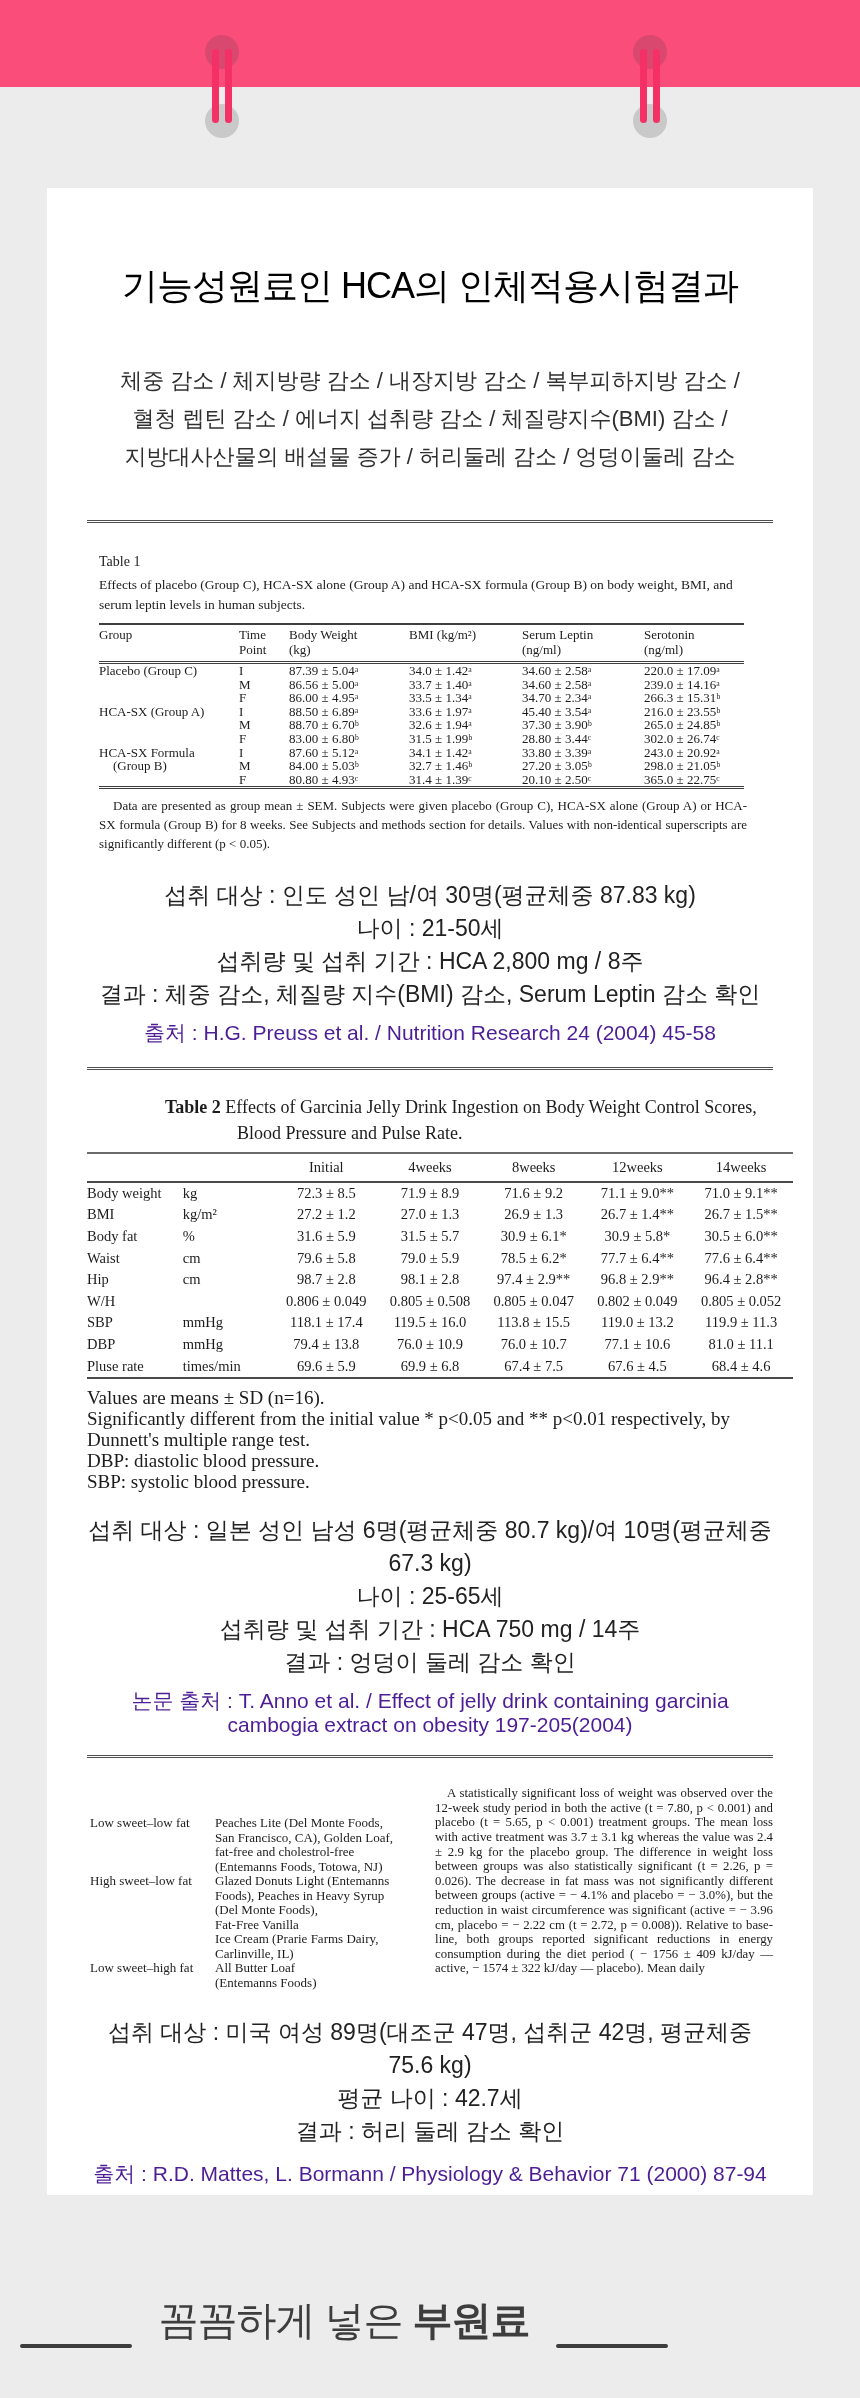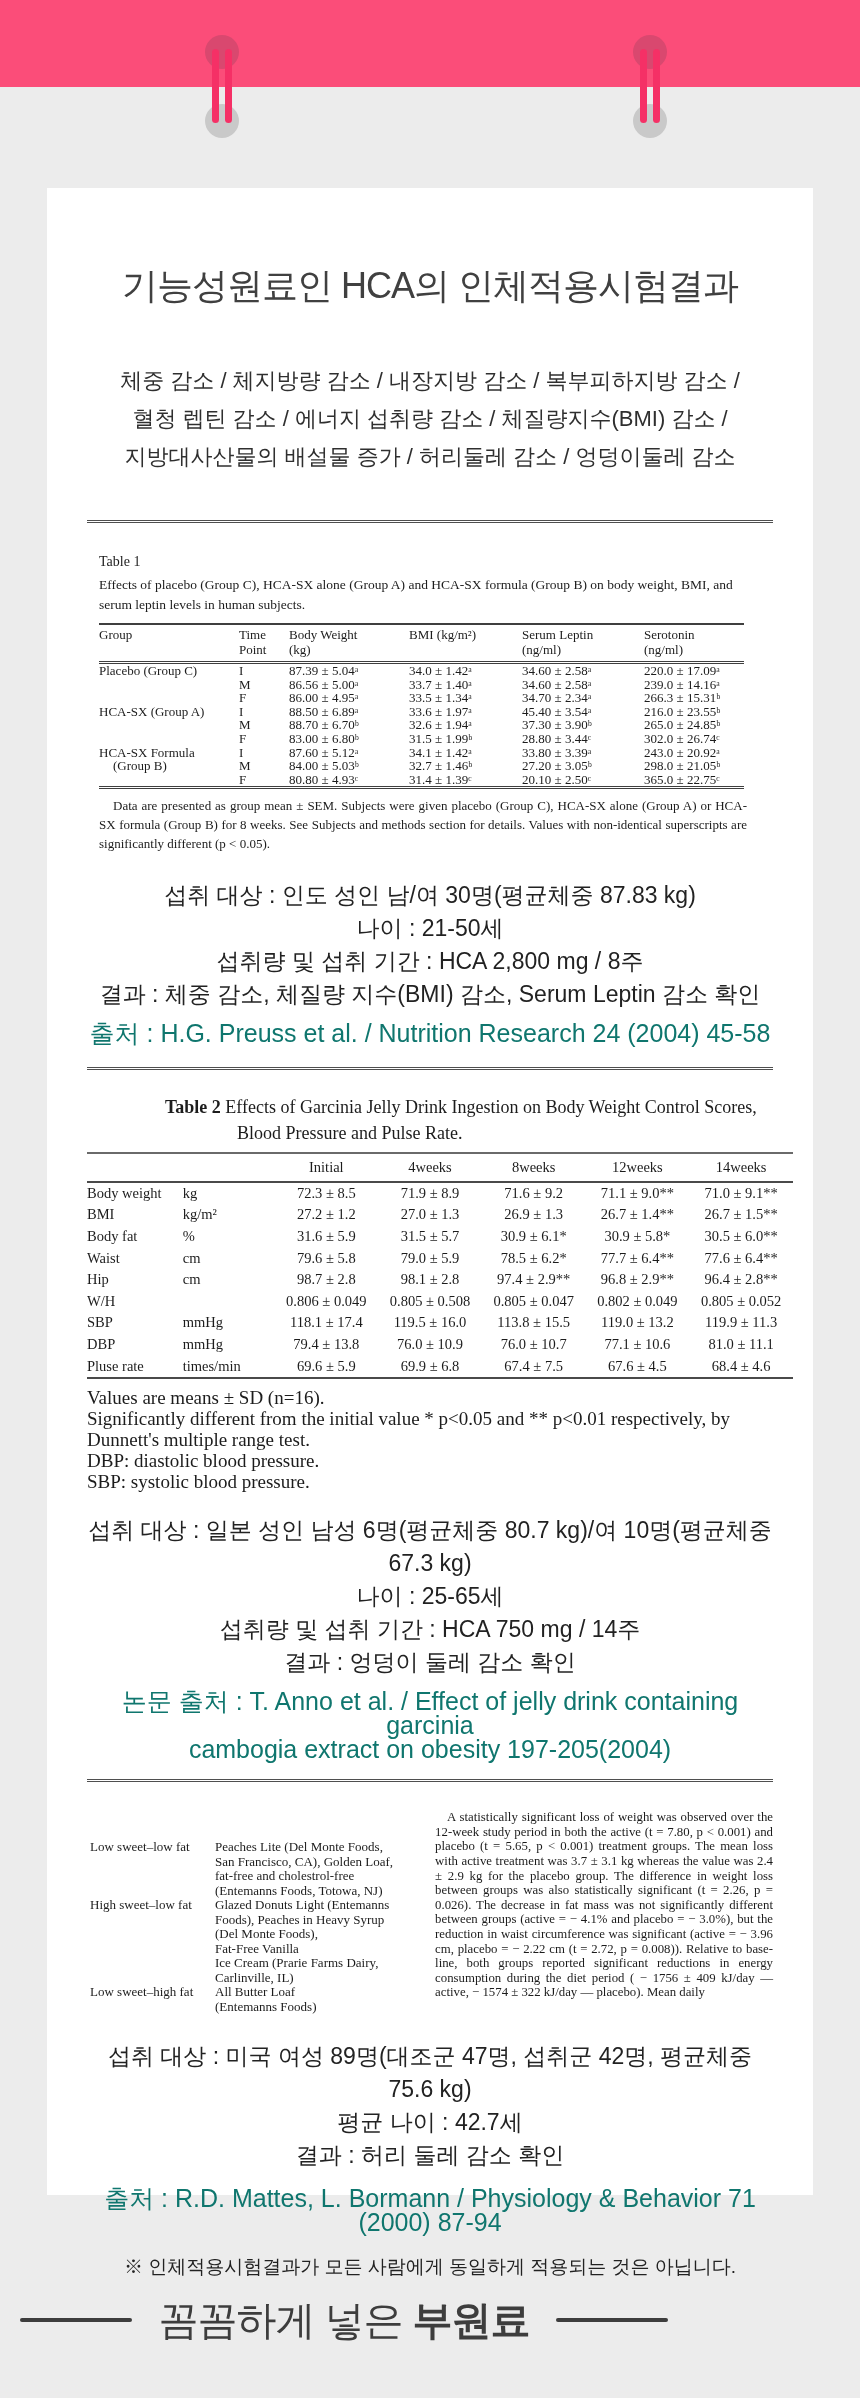--- a/index.html
+++ b/index.html
@@ -10,21 +10,21 @@
   .band{position:absolute;left:0;top:0;width:860px;height:87px;background:#fb4d79;}
   .pin{position:absolute;top:0;width:40px;height:145px;}
   .pin .cap-dark{position:absolute;left:3px;top:35px;width:34px;height:34px;border-radius:50%;background:#d9486f;}
   .pin .cap-gray{position:absolute;left:3px;top:104px;width:34px;height:34px;border-radius:50%;background:#c9c9c9;}
   .pin .bar{position:absolute;top:49px;width:7px;height:74px;border-radius:4px;background:#f53066;}
   .pin .bar.left{left:10px;} .pin .bar.right{left:23px;}
 
   
   .card{position:absolute;left:47px;top:188px;width:766px;height:2007px;background:#ffffff;padding:0 40px;box-sizing:border-box;}
 
-  .page-title{margin-top:76px;text-align:center;font-size:36px;line-height:44px;font-weight:400;color:#404040;letter-spacing:-1px;}
+  .page-title{margin-top:76px;text-align:center;font-size:36px;line-height:44px;font-weight:400;color:#000000;letter-spacing:-1px;}
   .subtitle{margin-top:54px;text-align:center;font-size:22px;line-height:38px;color:#2f2f2f;}
 
   .divider{height:1px;border-top:1.5px solid #4f4f4f;border-bottom:1.5px solid #4f4f4f;margin:44px 0 0 0;}
 
   
   .scan{font-family:"Liberation Serif","DejaVu Serif",serif;color:#1c1c1c;}
   .scan1{margin:30px 12px 0 12px;}
   .t1-cap-label{font-size:14px;line-height:18px;}
   .t1-cap-text{margin-top:4px;font-size:13.5px;line-height:20px;max-width:650px;}
   table.t1{margin-top:8px;width:645px;border-collapse:collapse;font-size:13px;}
@@ -34,21 +34,21 @@
   table.t1 td{line-height:13.6px;padding:0;}
   table.t1 th:nth-child(2),table.t1 td:nth-child(2){text-align:left;}
   table.t1 tbody tr:nth-child(8) td:first-child{padding-left:14px;}
   .t1-col1{width:140px;} .t1-col2{width:50px;} .t1-col3{width:120px;}
   .t1-col4{width:113px;} .t1-col5{width:122px;} .t1-col6{width:100px;}
   .t1-footnote{margin-top:7px;font-size:13px;line-height:19px;text-align:justify;text-indent:14px;max-width:648px;}
 
   
   .k-block{margin-top:26px;text-align:center;color:#222222;}
   .k-line{font-size:23px;line-height:33px;}
-  .k-source{margin-top:10px;font-size:25px;line-height:24px;color:#0f766e;white-space:pre-line;}
+  .k-source{margin-top:10px;font-size:21px;line-height:24px;color:#4c1d95;white-space:pre-line;}
 
   .scan2{margin:24px 0 0 0;}
   .t2-caption{padding-left:150px;text-indent:-72px;font-size:18px;line-height:26px;max-width:660px;}
   .t2-cap-label{font-weight:700;}
   .t2-rule{margin-top:6px;height:1.5px;background:#6a6a6a;width:706px;}
   table.t2{width:706px;border-collapse:collapse;font-size:14.5px;}
   table.t2 thead th{font-weight:400;text-align:center;padding:6px 0;line-height:15px;border-bottom:2.5px solid #4a4a4a;}
   table.t2 tbody{border-bottom:2.5px solid #4a4a4a;}
   table.t2 td{line-height:21.6px;padding:0;text-align:center;}
   table.t2 th:nth-child(1),table.t2 td:nth-child(1),
@@ -59,21 +59,21 @@
   .scan3{margin:28px 0 0 0;display:flex;}
   .s3-left{width:355px;padding-top:30px;font-size:13px;line-height:14.5px;}
   .s3-row{display:flex;}
   .s3-label{width:125px;padding-left:3px;flex:none;}
   .s3-foods{white-space:pre-line;}
   .s3-right{width:358px;margin-left:13px;font-size:12.8px;line-height:14.6px;text-align:justify;text-indent:12px;}
 
   .disclaimer{margin-top:20px;text-align:center;font-size:19px;line-height:26px;color:#222222;}
 
   
-  .footer-label{position:absolute;left:0;top:2292px;width:688px;display:flex;align-items:center;justify-content:center;}
+  .footer-label{position:absolute;left:0;top:2292px;width:688px;display:flex;align-items:flex-end;justify-content:center;}
   .footer-line{width:112px;height:4px;background:#3d3d3d;border-radius:2px;flex:none;}
   .footer-text{margin:0 26px;font-size:40px;line-height:56px;color:#3d3d3d;letter-spacing:-1px;white-space:nowrap;}
   .footer-text .bold{font-weight:700;}
 </style>
 </head>
 <body>
 
 <div class="canvas">
 
   <div class="band"></div>
@@ -371,21 +371,20 @@
       <div class="s3-right">A statistically significant loss of weight was observed over the 12-week study period in both the active (t = 7.80, p &lt; 0.001) and placebo (t = 5.65, p &lt; 0.001) treatment groups. The mean loss with active treatment was 3.7 ± 3.1 kg whereas the value was 2.4 ± 2.9 kg for the placebo group. The difference in weight loss between groups was also statistically significant (t = 2.26, p = 0.026). The decrease in fat mass was not significantly different between groups (active = − 4.1% and placebo = − 3.0%), but the reduction in waist circumference was significant (active = − 3.96 cm, placebo = − 2.22 cm (t = 2.72, p = 0.008)). Relative to base-line, both groups reported significant reductions in energy consumption during the diet period ( − 1756 ± 409 kJ/day — active,  − 1574 ± 322 kJ/day — placebo). Mean daily</div>
     </div>
 
     <div class="k-block">
       <div class="k-line">섭취 대상 : 미국 여성 89명(대조군 47명, 섭취군 42명, 평균체중 75.6 kg)</div>
       <div class="k-line">평균 나이 : 42.7세</div>
       <div class="k-line">결과 : 허리 둘레 감소 확인</div>
       <div class="k-source" style="margin-top:14px;">출처 : R.D. Mattes, L. Bormann / Physiology &amp; Behavior 71 (2000) 87-94</div>
     </div>
 
-    <div class="disclaimer">※ 인체적용시험결과가 모든 사람에게 동일하게 적용되는 것은 아닙니다.</div>
 
   </div>
 
   <div class="footer-label">
     <div class="footer-line"></div>
     <div class="footer-text"><span>꼼꼼하게 넣은 </span><span class="bold">부원료</span></div>
     <div class="footer-line"></div>
   </div>
 
 </div>

